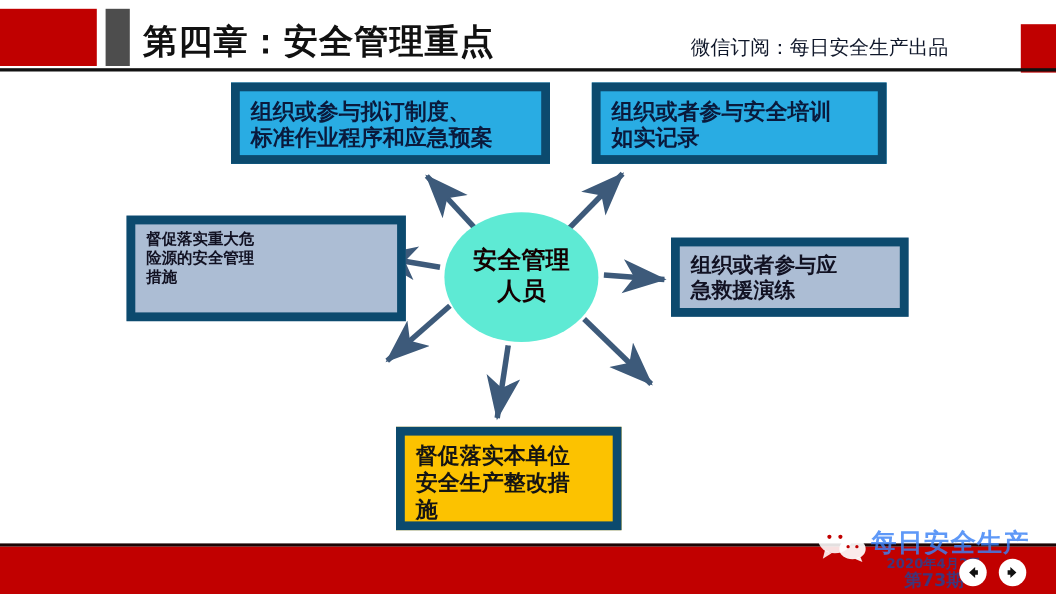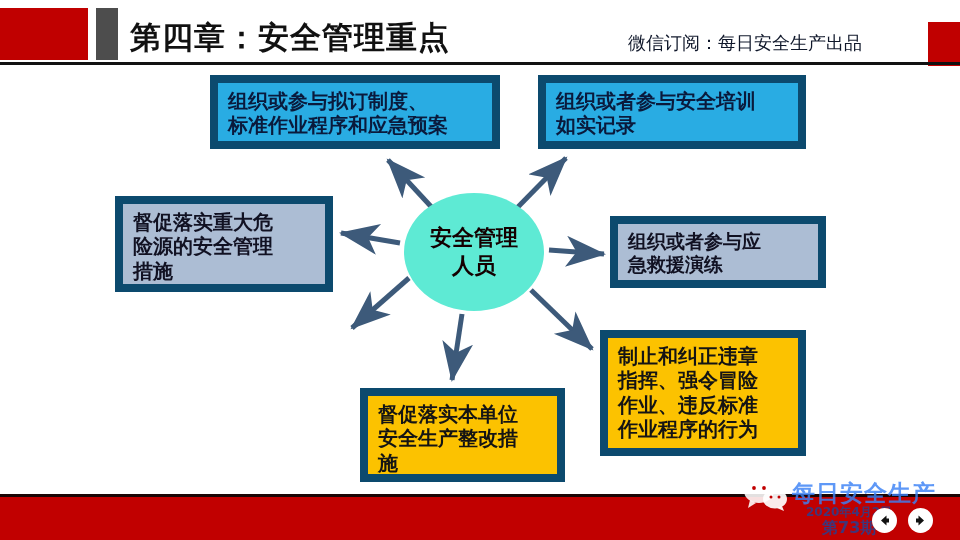--- a/index.html
+++ b/index.html
@@ -51,21 +51,21 @@
     line-height:1.22;
     padding:6px 8px 6px 10px;
     letter-spacing:0px;
   }
   .node.blue{background:#29ace3;color:#0a1a3c;}
   .node.lav{background:#acbdd4;color:#111122;}
   .node.yellow{background:#fcc200;color:#141414;}
 
   #node-policy{left:210px;top:75px;width:290px;height:74px;font-size:20px;}
   #node-training{left:538px;top:75px;width:268px;height:74px;font-size:20px;}
-  #node-majorhazard{left:115px;top:196px;width:218px;height:96px;font-size:20px;}
+  #node-majorhazard{left:115px;top:196px;width:254px;height:96px;font-size:14px;}
   #node-drill{left:610px;top:216px;width:216px;height:72px;font-size:19px;}
   #node-inspect{left:118px;top:316px;width:230px;height:80px;font-size:18px;}
   #node-rectify{left:360px;top:388px;width:205px;height:94px;font-size:20px;}
   #node-violation{left:600px;top:330px;width:206px;height:126px;font-size:20px;}
 
   
   .center-circle{
     position:absolute;left:404px;top:193px;width:140px;height:118px;
     background:#5eead4;border-radius:50%;
     display:flex;flex-direction:column;align-items:center;justify-content:center;
@@ -153,26 +153,20 @@
     <div>急救援演练</div>
   </div>
 
 
   <div class="node yellow" id="node-rectify">
     <div>督促落实本单位</div>
     <div>安全生产整改措</div>
     <div>施</div>
   </div>
 
-  <div class="node yellow" id="node-violation">
-    <div>制止和纠正违章</div>
-    <div>指挥、强令冒险</div>
-    <div>作业、违反标准</div>
-    <div>作业程序的行为</div>
-  </div>
 
   <div class="foot-line"></div>
   <div class="foot-red"></div>
 
   <svg class="wechat-logo" viewBox="0 0 48 34">
     <ellipse cx="17" cy="13" rx="15" ry="12" fill="#ffffff" opacity=".88"></ellipse>
     <path d="M8 22 L6 30 L14 25 Z" fill="#ffffff" opacity=".88"></path>
     <circle cx="12" cy="10" r="1.9" fill="#c10000"></circle>
     <circle cx="22" cy="10" r="1.9" fill="#c10000"></circle>
     <ellipse cx="33" cy="21" rx="12" ry="9.5" fill="#ffffff" opacity=".92"></ellipse>

